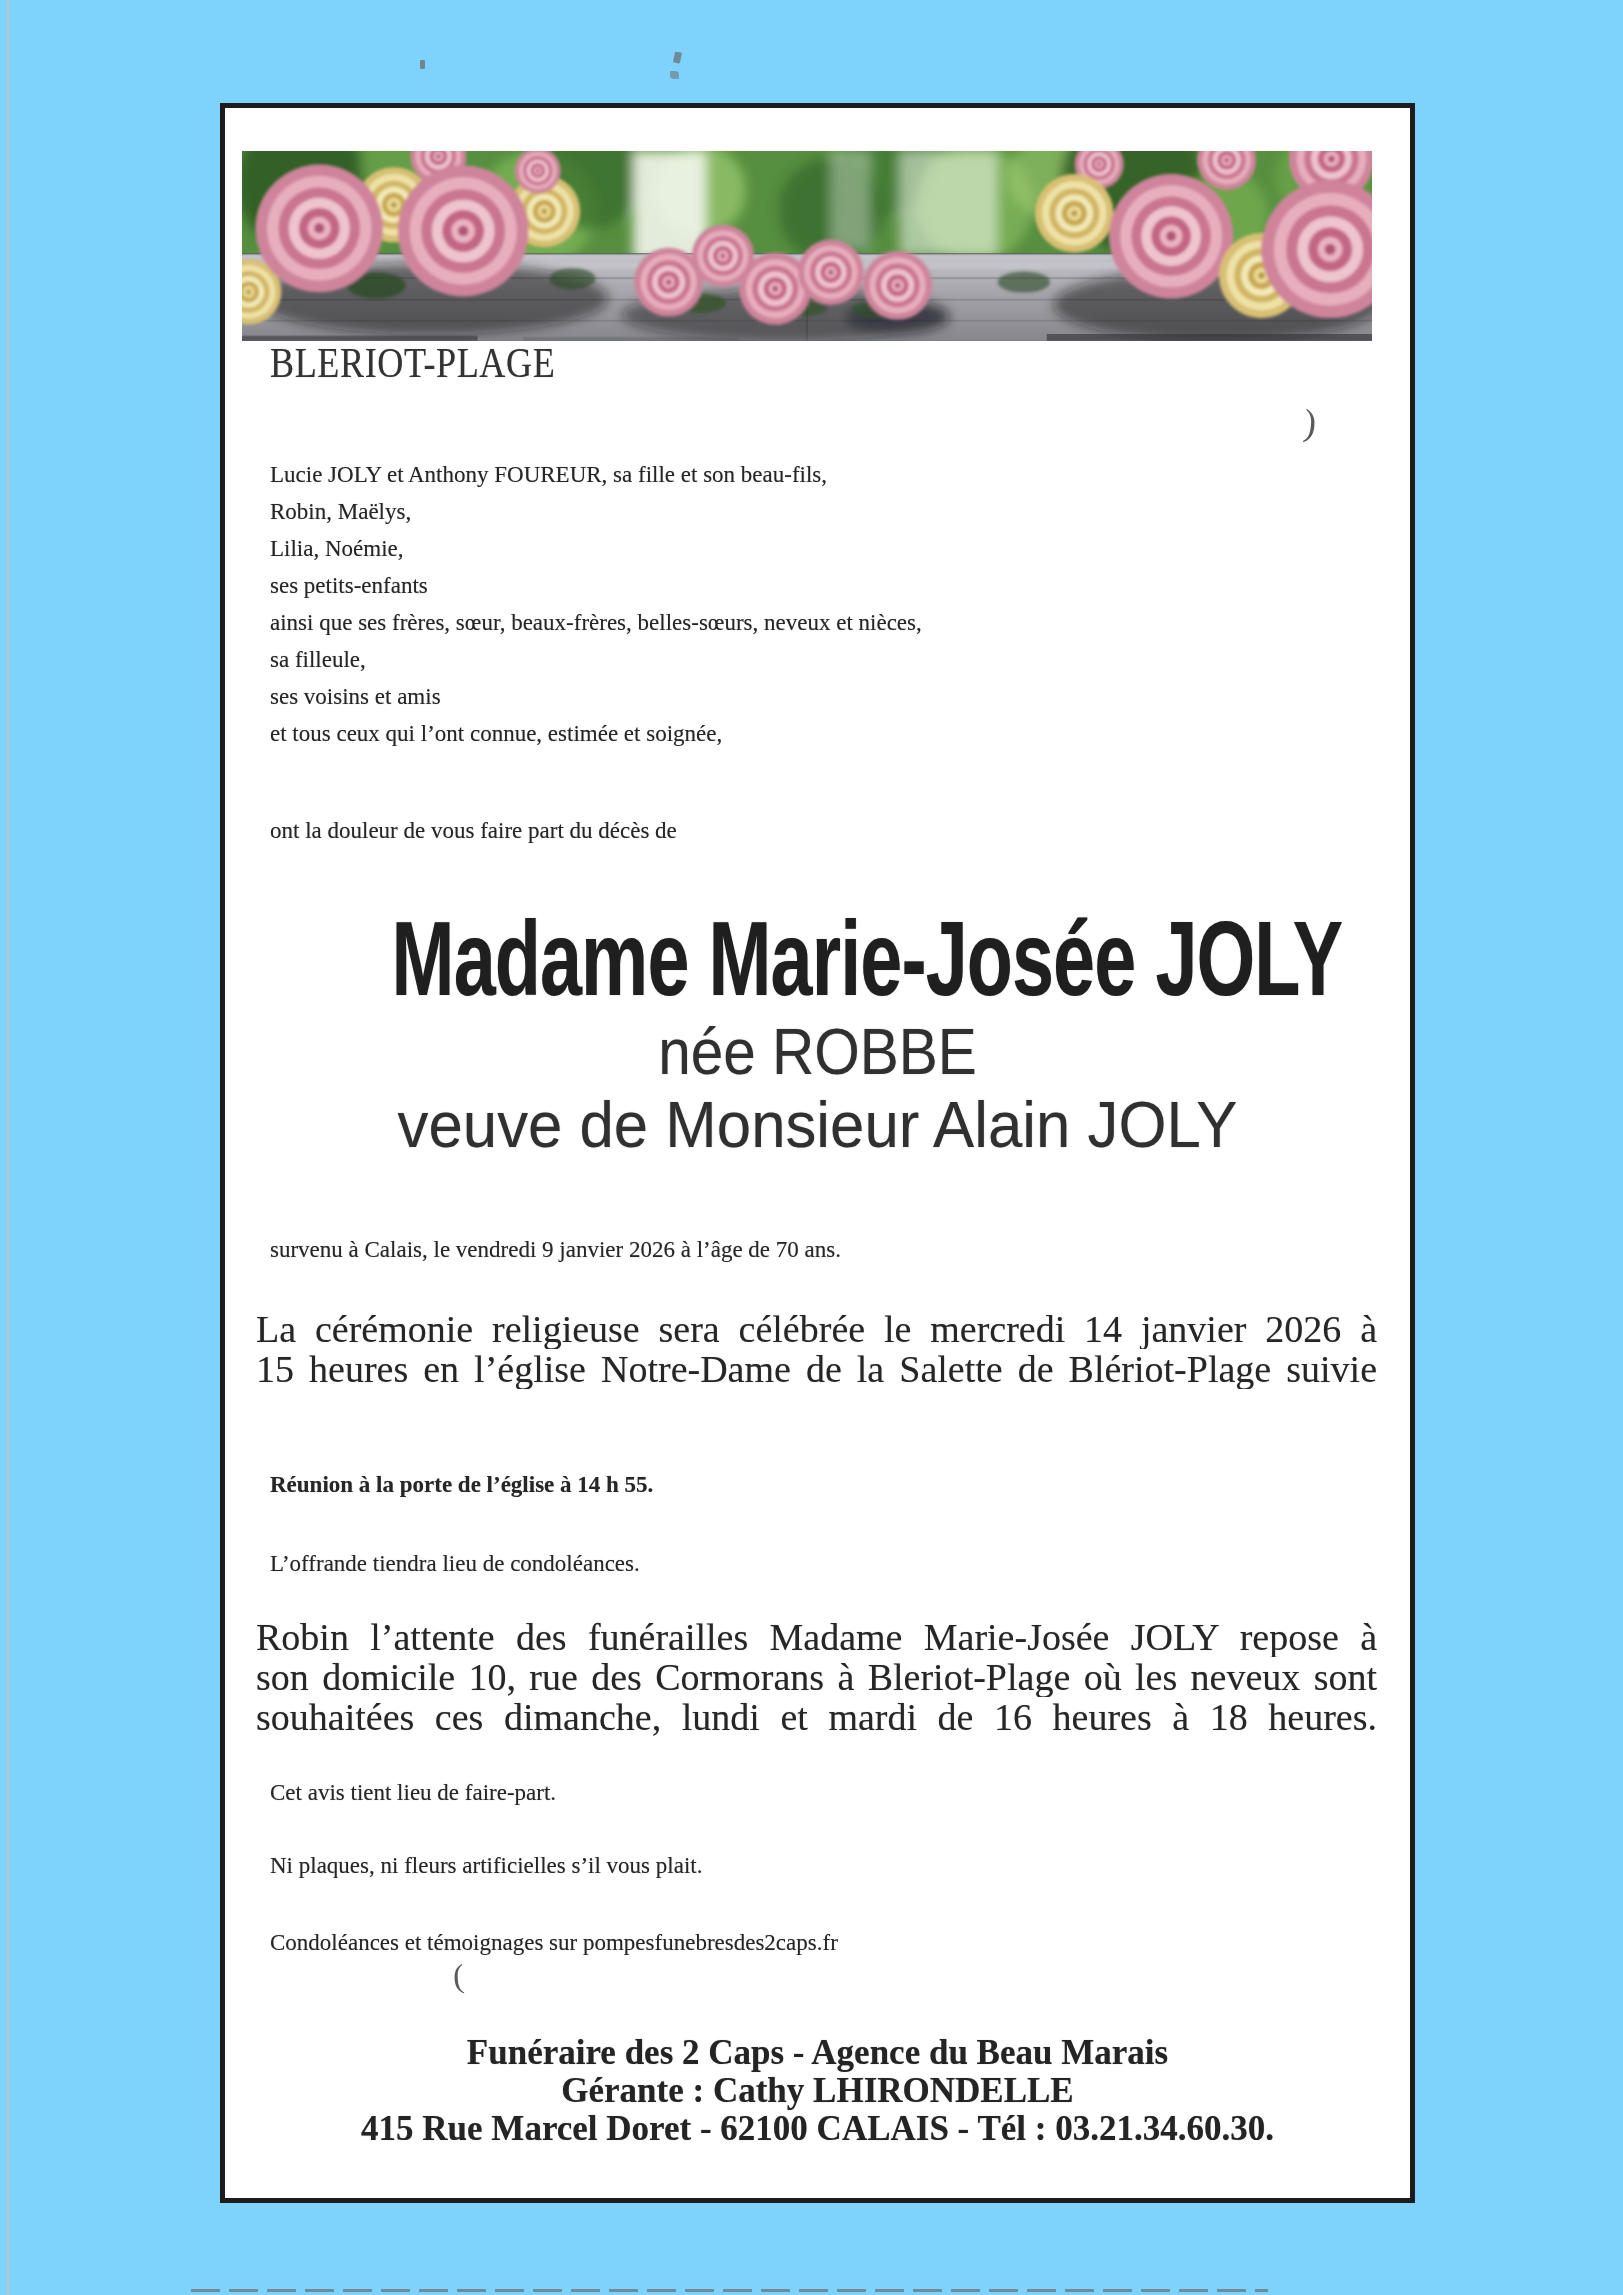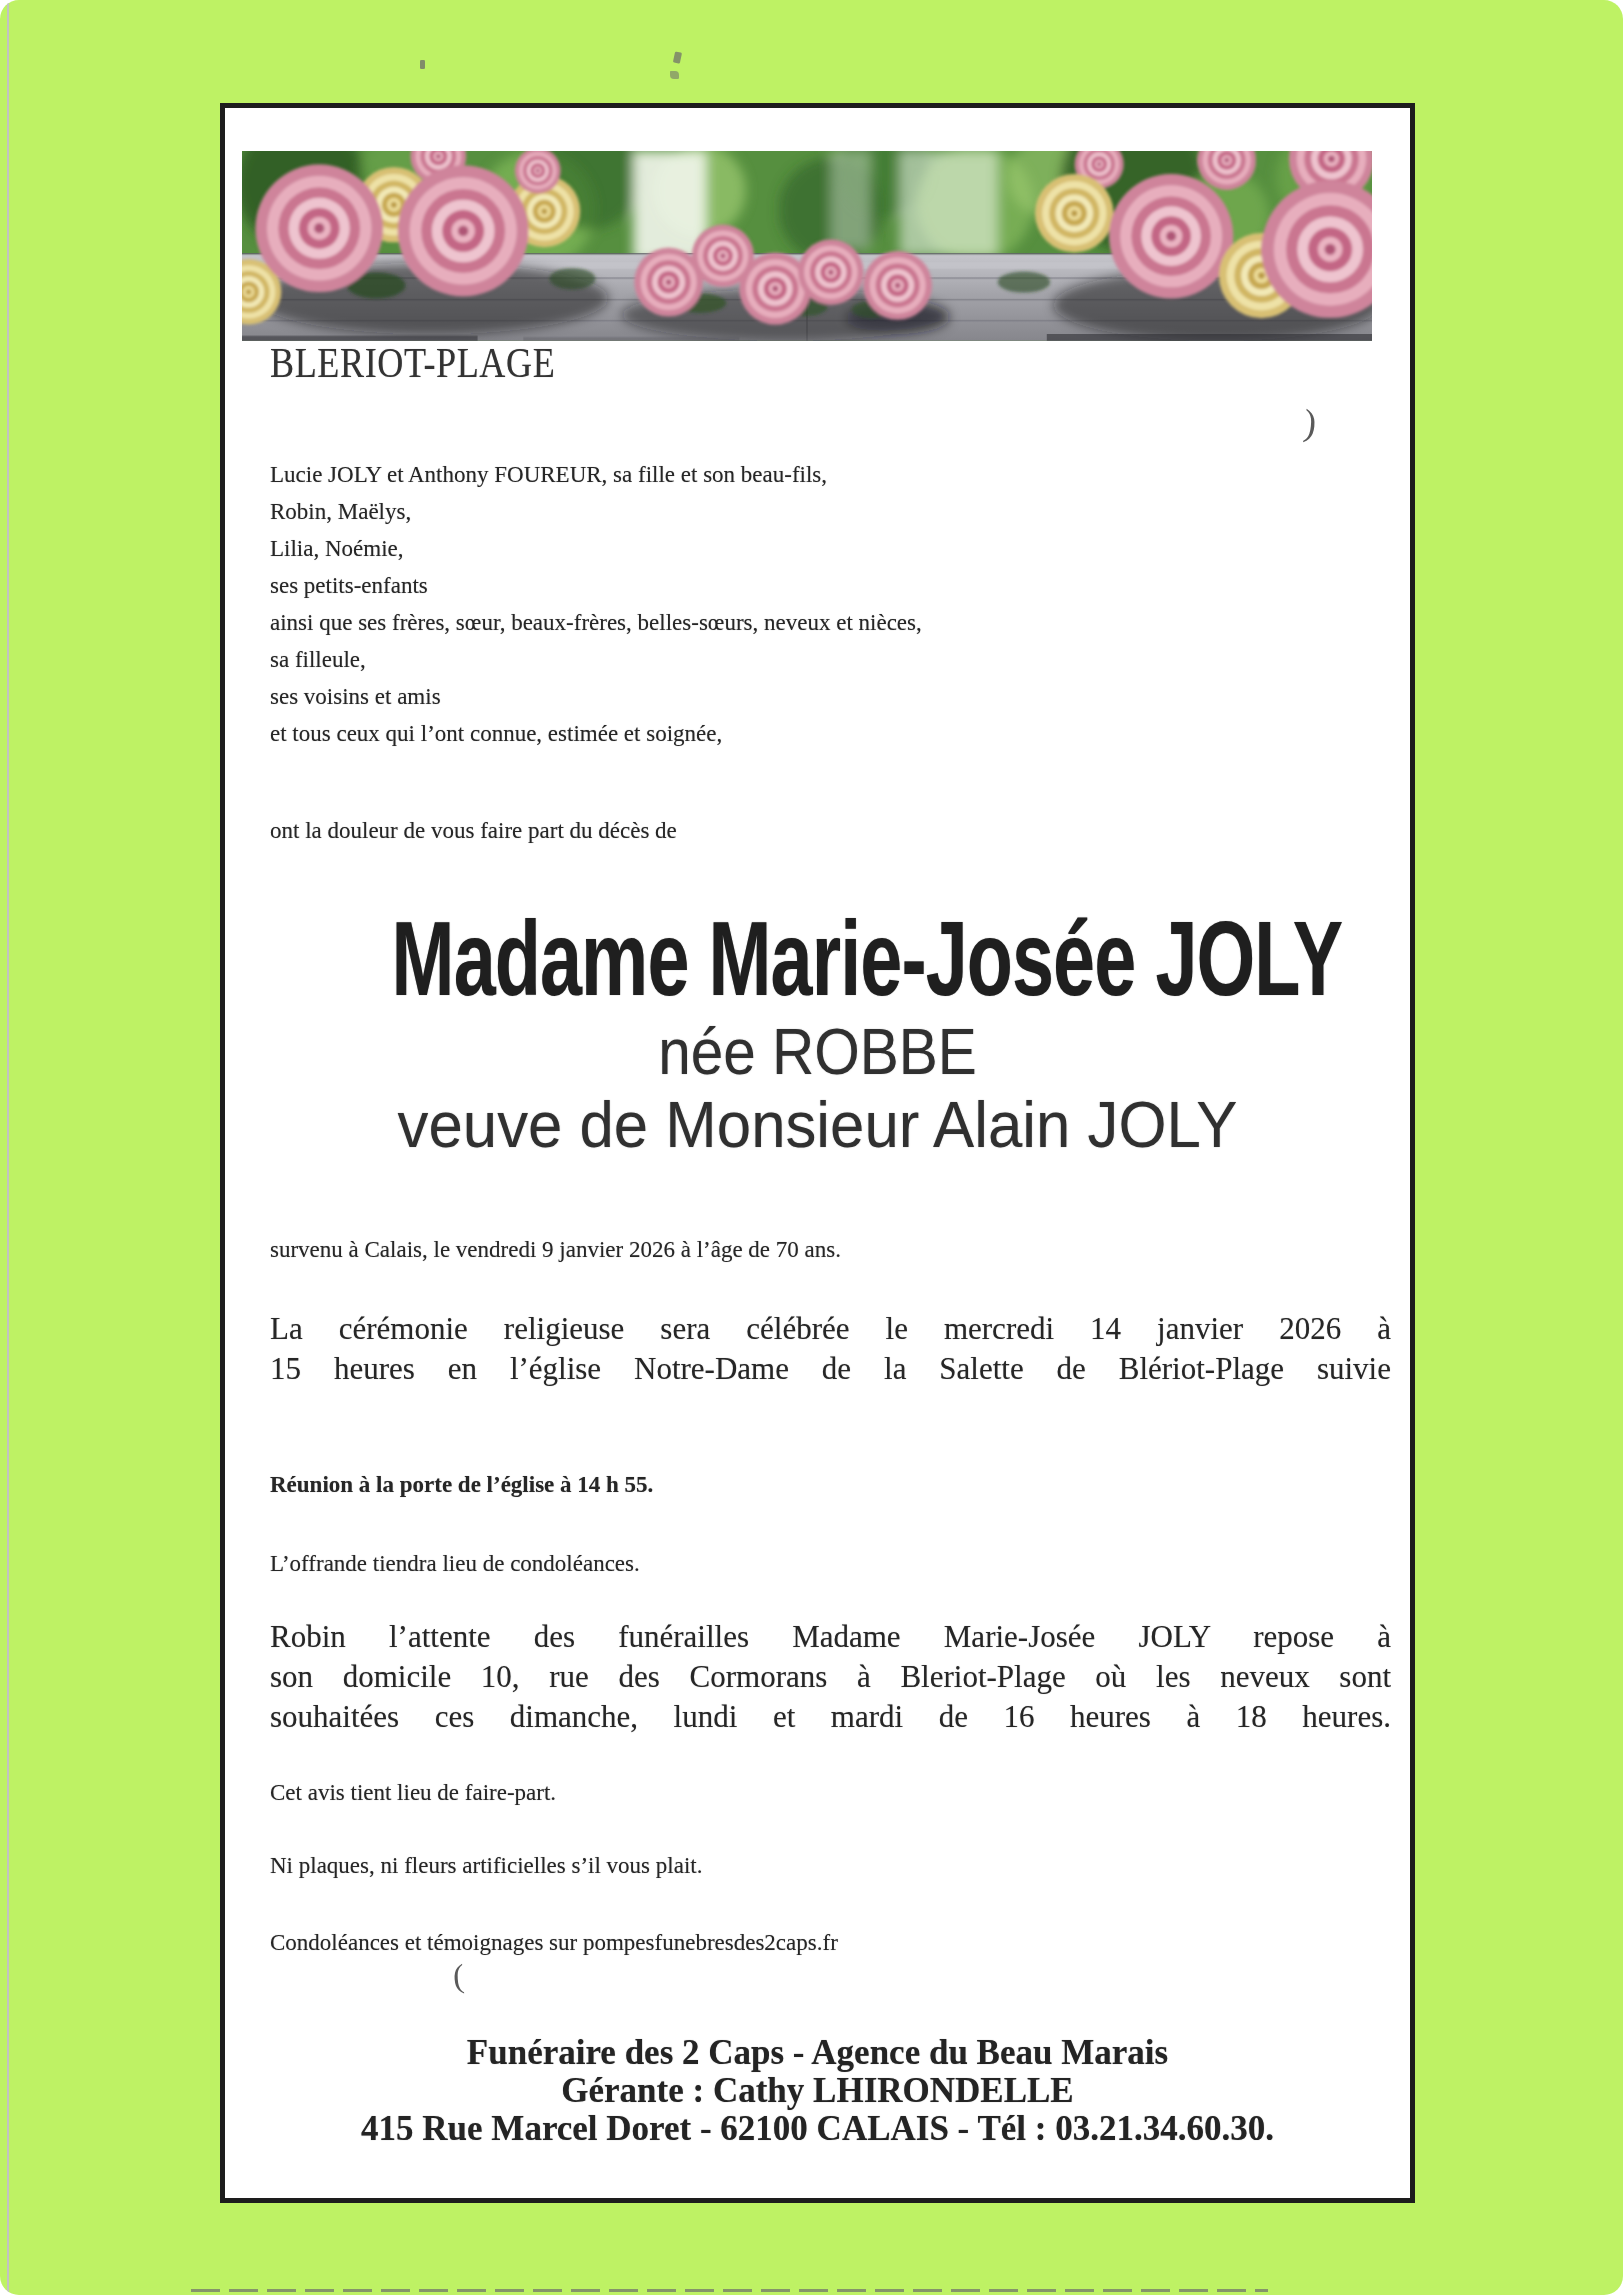--- a/index.html
+++ b/index.html
@@ -1,18 +1,18 @@
 <!DOCTYPE html>
 <html style="font-size:10.5px"><head>
 <meta charset="utf-8">
 <style>
   html,body{margin:0;padding:0;background:#ffffff;}
   .page{
-    position:relative;width:1623px;height:2295px;background:#bef264;
-    font-family:"Liberation Serif", serif;color:#262626;overflow:hidden;border-radius:19px;
+    position:relative;width:1623px;height:2295px;background:#7dd3fc;
+    font-family:"Liberation Serif", serif;color:#262626;overflow:hidden;
   }
   
   .edge-line{position:absolute;left:6.5px;top:0;width:2px;height:2295px;background:#c2c2c2;}
   .speck{position:absolute;background:#6b6b6b;border-radius:1.3px;}
   .speck.s1{left:420px;top:60px;width:5.2px;height:9.2px;opacity:.75;}
   .speck.s2{left:674px;top:52px;width:6.5px;height:10.5px;opacity:.7;transform:rotate(12deg);}
   .speck.s3{left:670px;top:71px;width:9.2px;height:7.9px;opacity:.55;border-radius:0.7px 3.9px 1.3px 3.9px;}
   .paren{position:absolute;color:#5a5a5a;font-family:"Liberation Serif",serif;}
   .paren.pr{left:1304px;top:401px;font-size:37px;transform:rotate(6deg);}
   .paren.pl{left:453px;top:1958px;font-size:33px;transform:rotate(-4deg);}
@@ -33,21 +33,21 @@
   .loc{top:342px;font-size:42px;line-height:42px;letter-spacing:0.7px;color:#333;
        transform:scaleX(.86);transform-origin:0 50%;}
   .intro{top:456px;}
   .announce{top:812px;}
   .death{top:1231px;}
   .meeting{top:1466px;font-weight:bold;}
   .offering{top:1545px;}
   .notice{top:1774px;}
   .flowers{top:1847px;}
   .condolences{top:1924px;}
-  .jpara{position:absolute;left:270px;width:1121px;font-size:31px;
+  .jpara{position:absolute;left:256px;width:1121px;font-size:38px;
          text-shadow:0 0 1px rgba(45,45,45,.4);}
   .ceremony{top:1309px;}
   .visits{top:1617px;}
   .jline{text-align:justify;line-height:40px;height:40px;overflow:hidden;}
   .jline::after{content:"";display:inline-block;width:100%;height:0;}
   .ctr{position:absolute;left:226px;width:1183px;text-align:center;white-space:nowrap;}
   .t1{top:906px;font-family:"Liberation Sans",sans-serif;font-weight:bold;
       font-size:105px;line-height:105px;transform:scaleX(.72);letter-spacing:-1.3px;color:#1f1f1f;
       text-shadow:0 0 1.3px rgba(30,30,30,.45);}
   .t2{top:1019px;font-family:"Liberation Sans",sans-serif;font-size:65px;line-height:65px;

